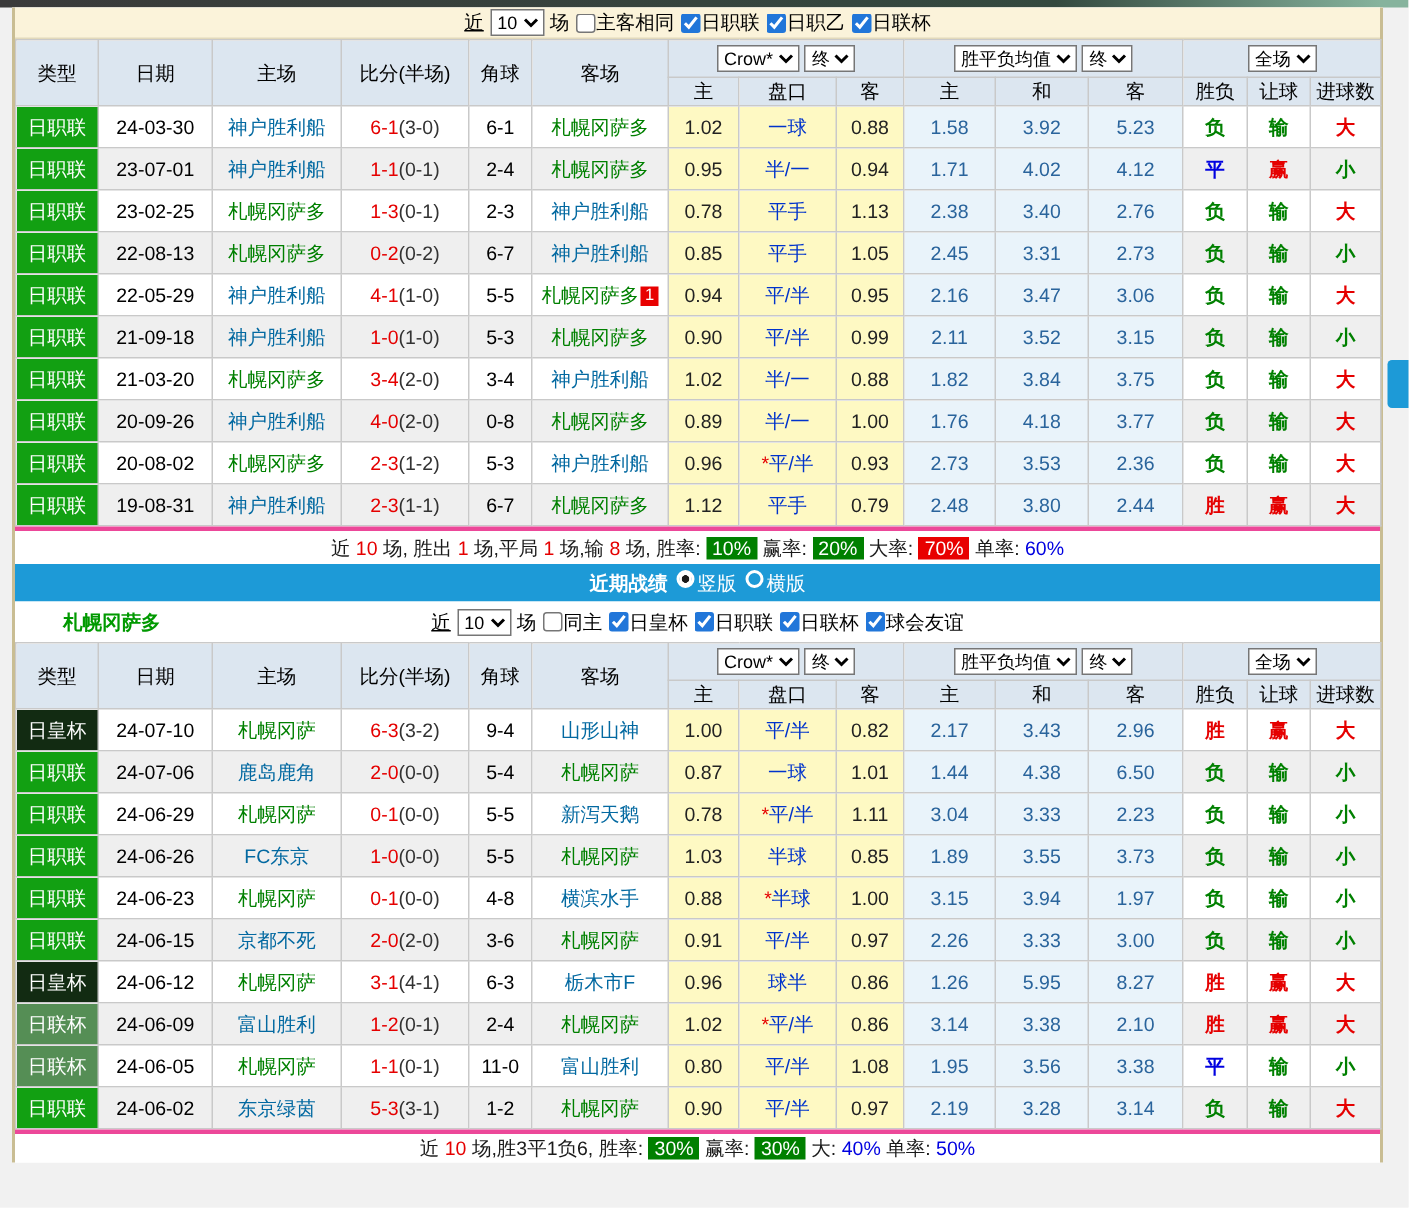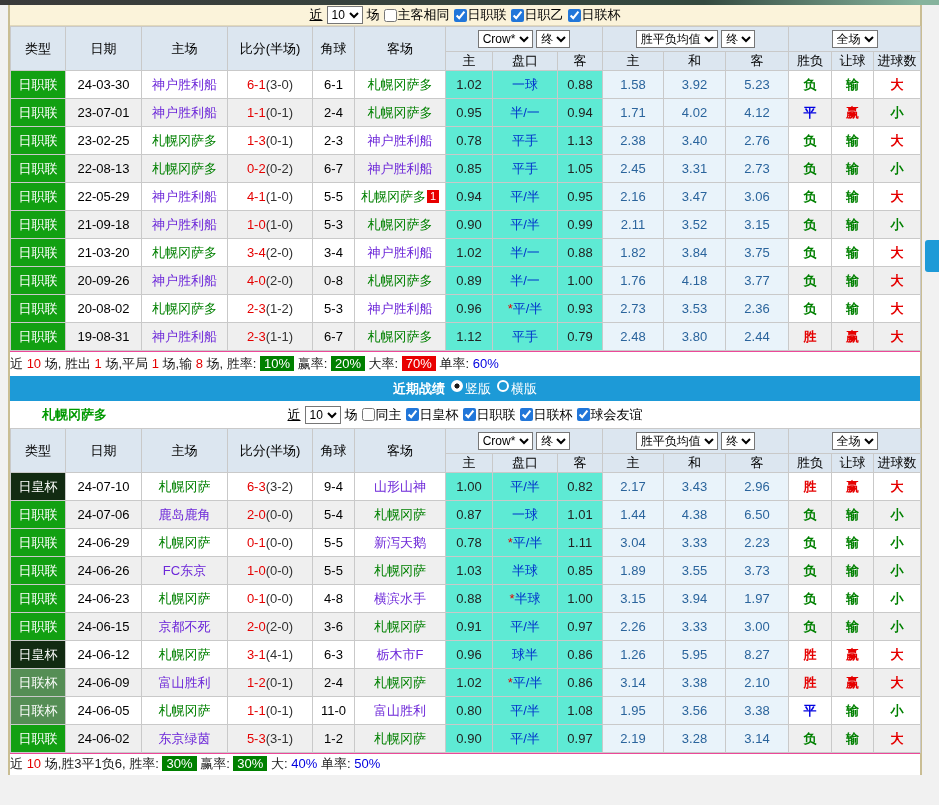--- a/index.html
+++ b/index.html
@@ -43,41 +43,41 @@
   
   table { border-collapse:collapse; table-layout:fixed; width:100%; font-size:13px; }
   th,td { border:1px solid #C9C9C9; text-align:center; overflow:hidden;
     white-space:nowrap; padding:0; }
   thead th { background:#DCE6F0; font-weight:normal; color:#000; }
   thead tr.selrow th { height:25px; }
   thead tr.subrow th { height:17px; }
   tbody td { height:27px; line-height:27px; background:#fff; }
   td.s  { background:#fff; }
   tr.alt td.s { background:#EFEFEF; }
-  td.w { background:#5eead4; color:#222; }
+  td.w { background:#fef9c3; color:#222; }
   td.u { background:#E9F3FA; color:#2A649C; }
   td.c-j1  { background:#12A012; color:#fff; }
   td.c-emp { background:#122B12; color:#fff; }
   td.c-lev { background:#558E55; color:#fff; }
   .c-g { color:#008000; }
   .c-r { color:#E50000; }
   .c-b { color:#0000E0; }
-  .c-k { color:#6d28d9; }
+  .c-k { color:#0369a1; }
   .c-p { color:#1a1a1a; }
   .c-bg { background:#008000; color:#fff; padding:0 4px; }
   .c-br { background:#E80000; color:#fff; padding:0 4px; }
   td.res { font-weight:bold; }
   .sc { color:#E50000; }
   .sh { color:#333;text-align:right; }
   .hline { color:#0033CC;text-align:center; }
   .st { color:#E50000; }
   .bdg { display:inline-block; background:#E80000; color:#fff; font-size:11px;
     line-height:13px; padding:0 3px; margin-left:1px; vertical-align:1px; }
-  .summary { height:25px; line-height:24px; background:#fff; 
-    font-size:13px; border-top:1px solid #ec4899; }
+  .summary { height:25px; line-height:24px; background:#fff; text-align:center;
+    font-size:13px; border-top:3px solid #ec4899; }
   .summary2 { height:22px; line-height:20px; overflow:hidden; }
   .side-tab { position:absolute; right:0; top:240px; width:14px; height:32px;
     background:#1D9AD7; border-radius:3px 0 0 3px; }
 </style>
 </head>
 <body>
 
 <div class="top-strip"></div>
 
 <div class="dialog">

